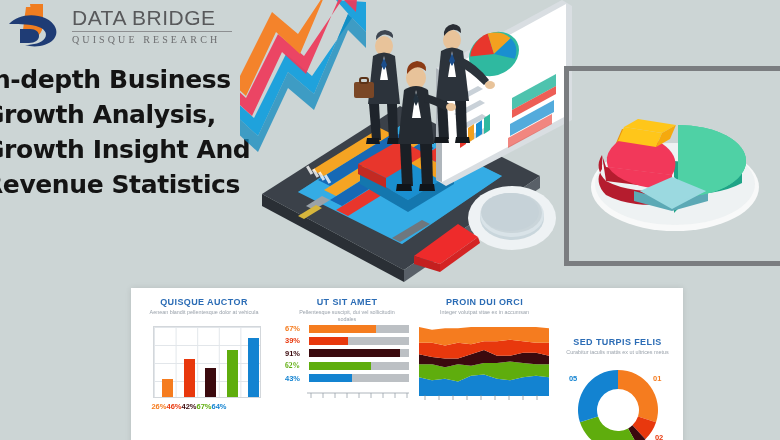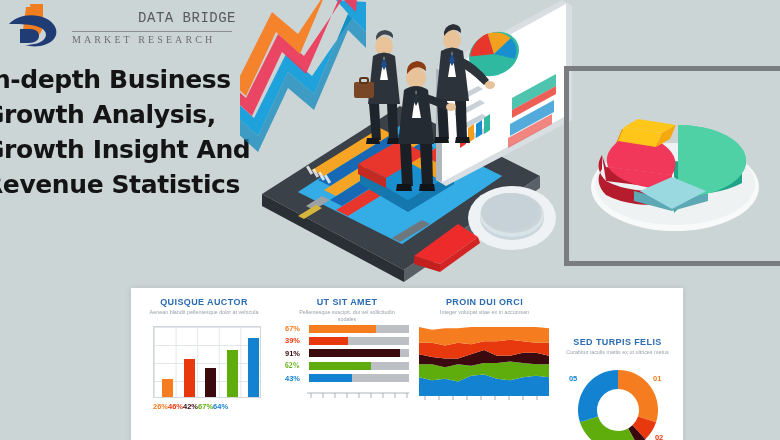--- a/index.html
+++ b/index.html
@@ -13,23 +13,23 @@
     width: 780px; height: 440px;
     background: #ccd5d5;
     overflow: hidden;
   }
 
   
   #logo { position: absolute; left: 6px; top: 2px; width: 230px; height: 52px; }
   #logo-mark { position: absolute; left: 0; top: 0; width: 62px; height: 50px; }
   #logo-text { position: absolute; left: 66px; top: 4px; width: 164px; }
   .logo-line1 {
-    font-family: Liberation Mono, monospace;
-    font-size: 14px; letter-spacing: 0.5px;
-    color: #58595b; line-height: 24px; white-space: nowrap; text-align: right;
+    font-family: Liberation Sans, sans-serif;
+    font-size: 21px; letter-spacing: 0.5px;
+    color: #58595b; line-height: 24px; white-space: nowrap;
   }
   .logo-rule { height: 1px; background: #8d8f91; margin: 1px 0 2px 0; width: 160px; }
   .logo-line2 {
     font-family: "Liberation Serif", serif;
     font-size: 10px; letter-spacing: 3.1px;
     color: #6d6e70; line-height: 12px; white-space: nowrap;
   }
 
   
   #headline {
@@ -92,22 +92,22 @@
     border: 1px solid #d3d7db;
     background-image:
       linear-gradient(to right, #e2e6ea 1px, transparent 1px),
       linear-gradient(to bottom, #e2e6ea 1px, transparent 1px);
     background-size: 21.6px 18px;
   }
   .vbar {
     position: absolute; bottom: 1px; width: 11px;
   }
   #vbar-labels {
-    position: absolute; left: 22px; top: 114px; width: 116px;
-    display: flex; justify-content: flex-start;
+    position: absolute; left: 0; top: 114px; width: 116px;
+    display: flex; justify-content: center;
   }
   #vbar-labels span { font-size: 7.5px; font-weight: bold; }
 
   
   #hbar-wrap { position: absolute; left: 8px; top: 36px; width: 124px; height: 66px; }
   .hbar-row { position: relative; height: 9px; margin-bottom: 3.4px; display: flex; align-items: center; }
   .hbar-pct { width: 24px; font-size: 7.5px; font-weight: bold; text-align: left; }
   .hbar-track { position: relative; flex: 1; height: 8px; background: #bcc0c4; }
   .hbar-fill { position: absolute; left: 0; top: 0; height: 8px; }
   #hbar-axis { position: absolute; left: 30px; top: 104px; width: 102px; height: 8px; }
@@ -130,21 +130,21 @@
   <div id="logo">
     <svg id="logo-mark" viewBox="0 0 62 50">
       <path d="M24 2 h13 v20 c0 9 -6 15 -15 15 h-8 v-9 h7 c4 0 6 -2 6 -6 z" fill="#F07D20"></path>
       <path d="M20 5 h9 v17 c0 4 -2 6 -6 6 h-6 z" fill="#F07D20"></path>
       <path d="M3 22 c8 -9 24 -11 36 -6 c11 5 15 15 8 22 c-6 6 -18 8 -28 5 c8 0 17 -2 20 -7 c3 -5 -1 -10 -9 -12 c-9 -2 -20 -2 -27 -2 z" fill="#1F3C75"></path>
       <path d="M14 27 h10 c6 0 9 3 9 7 c0 4 -4 7 -10 7 h-9 z" fill="#1F3C75"></path>
     </svg>
     <div id="logo-text">
       <div class="logo-line1">DATA BRIDGE</div>
       <div class="logo-rule"></div>
-      <div class="logo-line2">MARKET RESEARCH</div>
+      <div class="logo-line2">QUISQUE RESEARCH</div>
     </div>
   </div>
 
   <div id="headline">
     <div>In-depth Business</div>
     <div>Growth Analysis,</div>
     <div>Growth Insight And</div>
     <div>Revenue Statistics</div>
   </div>
 

